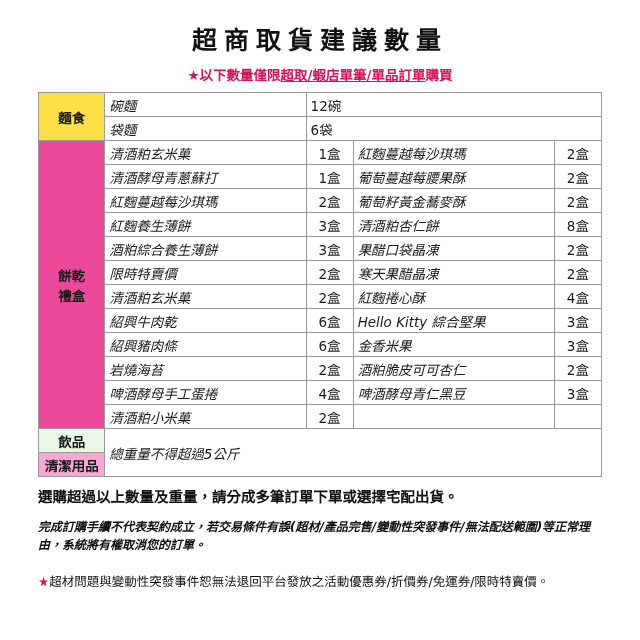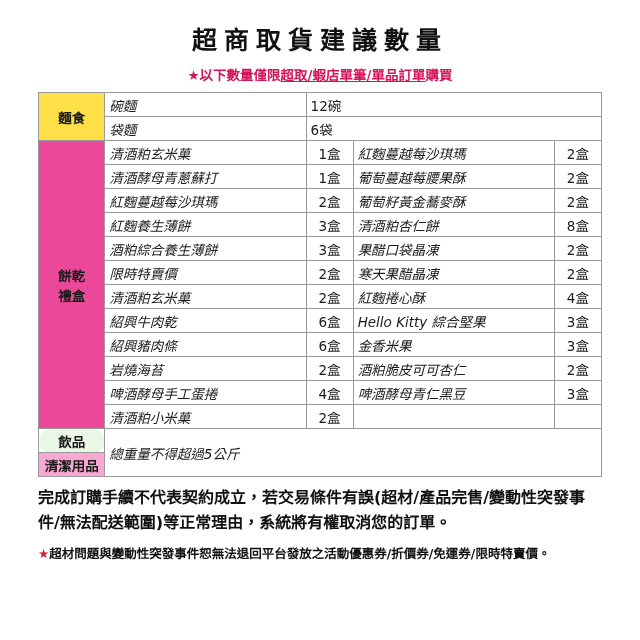--- a/index.html
+++ b/index.html
@@ -54,48 +54,49 @@
     color: #1a1a1a;
   }
   .cat {
     text-align: center;
     font-weight: bold;
     font-size: 14px;
     width: 62px;
   }
   .cat-noodle { background: #fde047; }
   .cat-snack  { background: #ec4899; margin-top: 48px; }
-  .cat-drink  { background: #eaf7e6; border-radius: 12px; }
+  .cat-drink  { background: #eaf7e6; }
   .cat-clean  { background: #f9a8d4; }
 
   .name { padding-left: 6px; font-style: italic; }
   .qty  { text-align: center; padding-right: 4px; width: 44px; white-space: nowrap; }
   .span-wide { text-align: left; }
 
   .note-main {
     margin: 10px auto 0 auto;
     width: 564px;
     font-size: 14.5px;
     font-weight: bold;
     color: #111;
     line-height: 1.5;
   }
   .note-sub {
     margin: 9px auto 0 auto;
     width: 564px;
-    font-size: 16px;
+    font-size: 12px;
     font-weight: bold;
     color: #111;
     line-height: 1.55;
+    font-style: italic;
   }
   .note-warn {
-    margin: 8px auto 0 auto;
+    margin: 17px auto 0 auto;
     width: 564px;
     font-size: 12.5px;
-    font-weight: bold;
+    font-weight: normal;
     color: #111;
     line-height: 1.55;
   }
   .note-warn .star { color: #e8112d; }
 </style>
 </head>
 <body>
 
 <div class="page">
 
@@ -205,18 +206,19 @@
       <tr>
         <td class="cat cat-drink">飲品</td>
         <td class="name" colspan="4" rowspan="2">總重量不得超過5公斤</td>
       </tr>
       <tr>
         <td class="cat cat-clean">清潔用品</td>
       </tr>
     </tbody>
   </table>
 
+  <div class="note-main">選購超過以上數量及重量，請分成多筆訂單下單或選擇宅配出貨。</div>
   <div class="note-sub">完成訂購手續不代表契約成立，若交易條件有誤(超材/產品完售/變動性突發事件/無法配送範圍)等正常理由，系統將有權取消您的訂單。</div>
   <div class="note-warn">
     <span class="star">★</span><span>超材問題與變動性突發事件恕無法退回平台發放之活動優惠券/折價券/免運券/限時特賣價。</span>
   </div>
 
 </div>
 
 </body></html>

